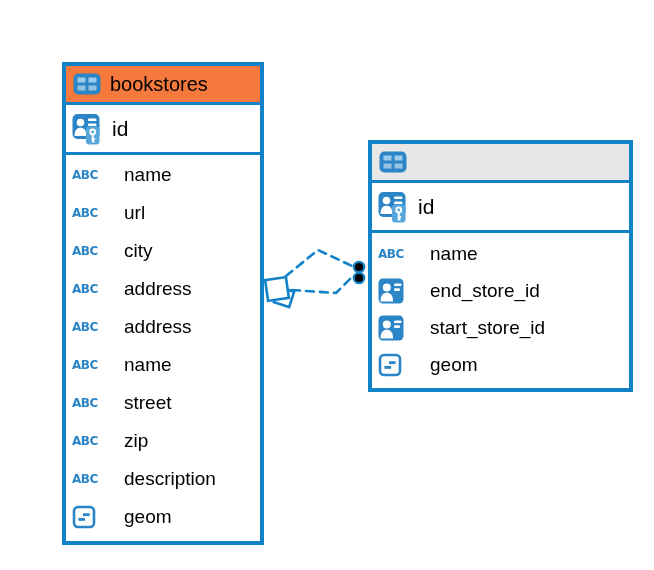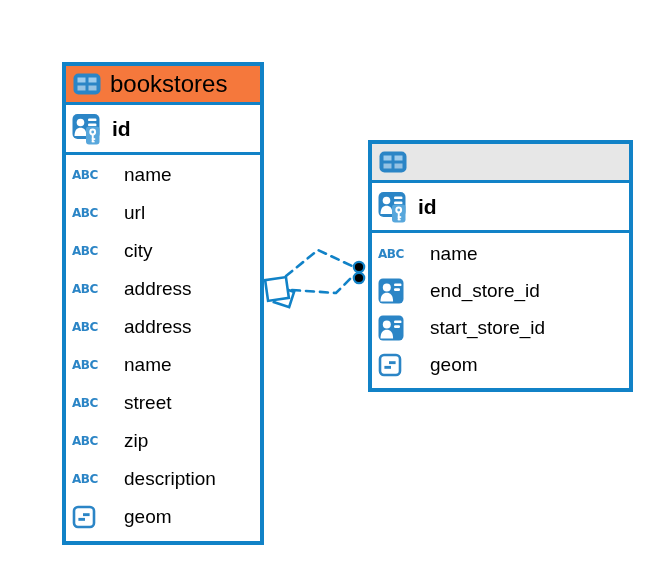--- a/index.html
+++ b/index.html
@@ -14,27 +14,27 @@
   html,body{background:#ffffff;}
   .canvas{
     position:relative;width:654px;height:570px;background:#ffffff;overflow:hidden;
     font-family:"Liberation Sans", sans-serif;color:#000;
   }
   .er-table{
     position:absolute;background:#fff;border:4px solid var(--blue);
   }
   .er-header{
     display:flex;align-items:center;gap:9px;padding:0 7px;height:39px;
-    border-bottom:3px solid var(--blue);font-size:24px;color:#000;
+    border-bottom:3px solid var(--blue);font-size:20px;color:#000;
   }
   .er-header.orange{background:var(--orange);}
   .er-header.gray{background:var(--gray);}
   .pk-row{
     display:flex;align-items:center;gap:10px;padding:16px 6px;height:50px;
-    border-bottom:3px solid var(--blue);font-size:21px;font-weight:700;
+    border-bottom:3px solid var(--blue);font-size:21px;font-weight:400;
   }
   .col-row{
     display:flex;align-items:center;gap:22px;padding:0 6px;height:38px;font-size:19px;
   }
   .t-routes .col-row{height:37px;}
   .ticon{
     width:30px;min-width:30px;display:flex;align-items:center;justify-content:flex-start;
   }
   .abc{
     font-family:"DejaVu Sans", sans-serif;font-weight:700;font-size:12px;

